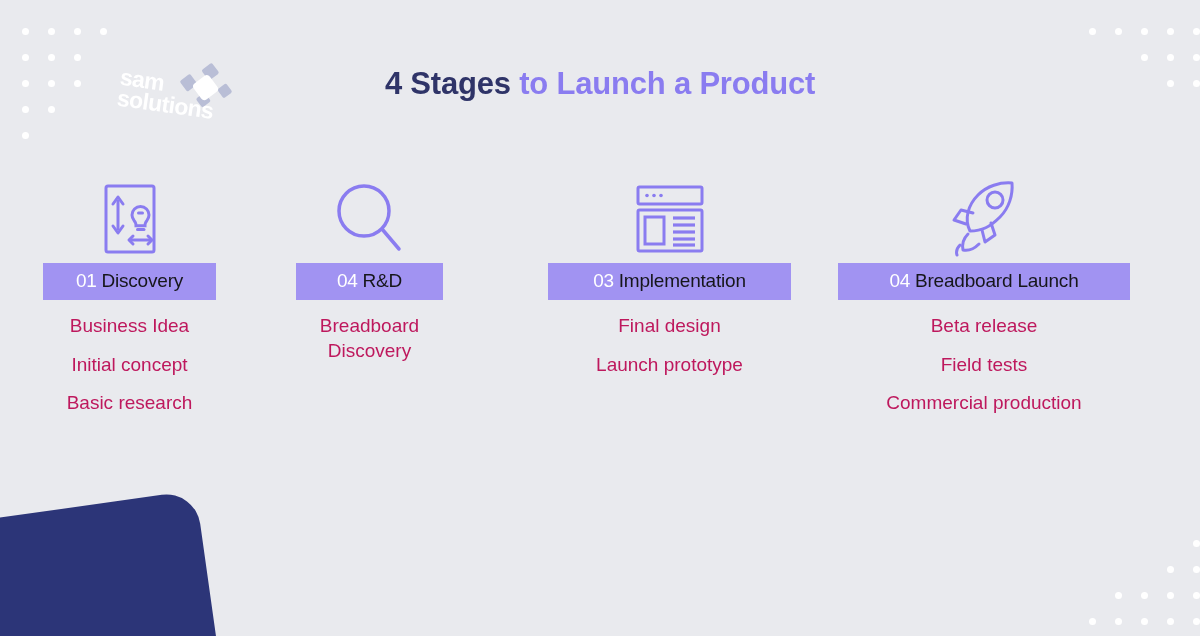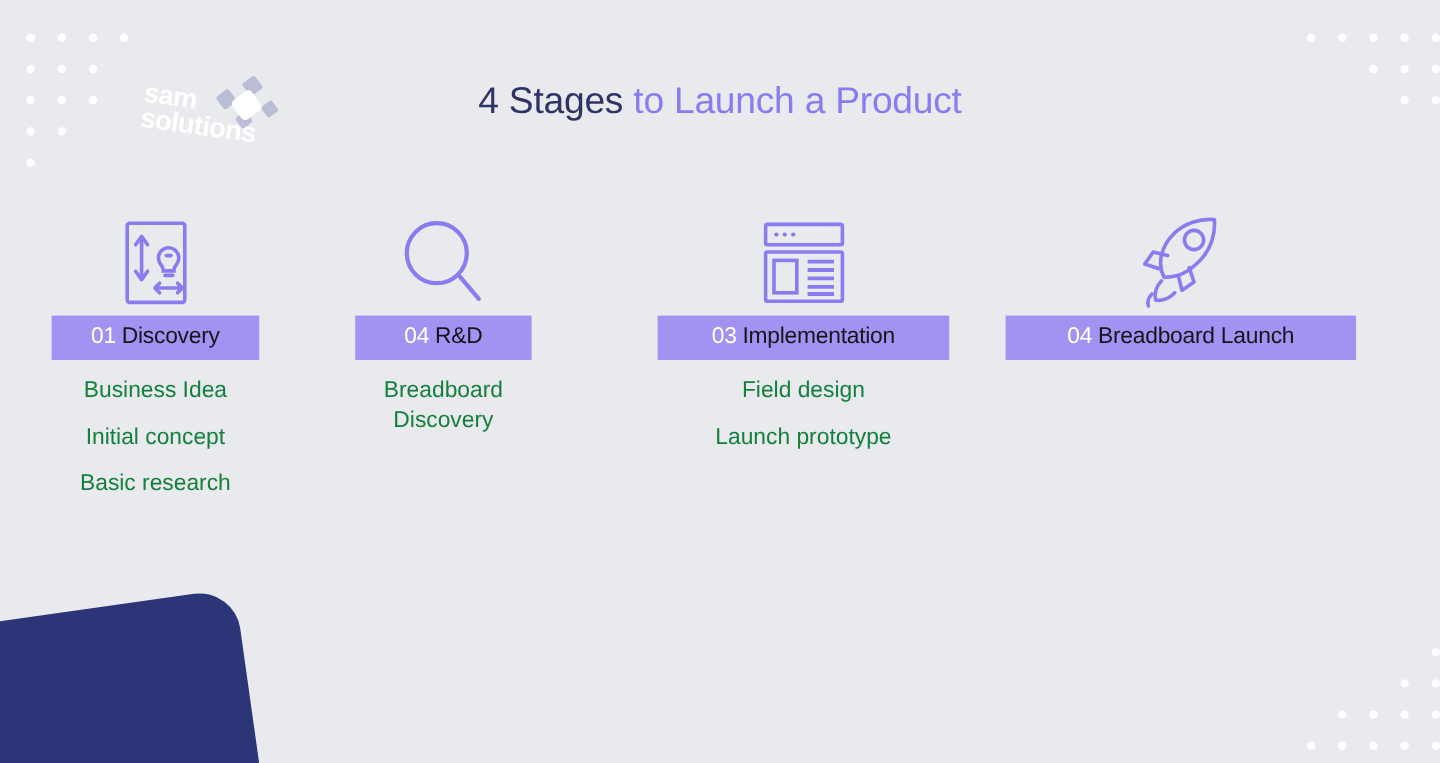--- a/index.html
+++ b/index.html
@@ -22,21 +22,21 @@
   #dots-top-left   { left:22px;  top:28px;  width:110px; height:120px; }
   #dots-top-right  { left:1090px;top:28px;  width:110px; height:120px; }
   #dots-bottom-right{left:1090px;top:540px; width:110px; height:96px; }
 
   
   .title {
     position:absolute;
     left:0; right:0; top:66px;
     text-align:center;
     font-size:31px;
-    font-weight:normal;
+    font-weight:bold;
     letter-spacing:-0.2px;
     z-index:3;
   }
   .title .part-dark   { color:#2f3468; }
   .title .part-accent { color:#8a7cf0; }
 
   
   .stages {
     position:absolute;
     left:0; top:175px;
@@ -66,21 +66,21 @@
     margin-right:5px;
     letter-spacing:-0.3px;
   }
   .stage-band .lbl {
     color:#16161a;
     letter-spacing:-0.2px;
   }
   .stage-items {
     margin-top:14px;
     text-align:center;
-    color:#15803d;
+    color:#be185d;
     font-size:19px;
     line-height:1.30;
   }
   .stage-items .item { margin-bottom:14px; white-space:pre-line; }
   .stage-items .item:last-child { margin-bottom:0; }
 
   
   #stage-1 { left:43px;  width:173px; }
   #stage-2 { left:296px; width:147px; }
   #stage-3 { left:548px; width:243px; }
@@ -230,39 +230,44 @@
         <line x1="40" y1="41" x2="62" y2="41" stroke-width="3.2"></line>
         <line x1="40" y1="48" x2="62" y2="48" stroke-width="3.2"></line>
         <line x1="40" y1="55" x2="62" y2="55" stroke-width="3.2"></line>
         <line x1="40" y1="61" x2="62" y2="61" stroke-width="3.2"></line>
       </svg>
     </div>
     <span class="stage-band">
       <span class="num">03</span><span class="lbl">Implementation</span>
     </span>
     <div class="stage-items">
-      <div class="item">Field design</div>
+      <div class="item">Final design</div>
       <div class="item">Launch prototype</div>
     </div>
   </div>
 
   <div class="stage" id="stage-4">
     <div class="stage-icon">
       <svg width="88" height="84" viewBox="0 0 88 84" fill="none" stroke="#8a7cf0" stroke-width="3" stroke-linecap="round" stroke-linejoin="round">
         <path d="M30 54 C24 42 28 28 38 18 C47 9 60 5 72 6 C73 18 69 31 60 40 C50 50 42 54 30 54 Z"></path>
         <circle cx="55" cy="23" r="8"></circle>
         <path d="M33 36 L21 33 L14 43 L26 47"></path>
         <path d="M42 53 L45 65 L55 58 L51 46"></path>
         <path d="M28 57 C23 62 22 68 23 73 C28 74 34 72 39 67"></path>
         <path d="M20 68 C17 71 16 75 17 78"></path>
       </svg>
     </div>
     <span class="stage-band">
       <span class="num">04</span><span class="lbl">Breadboard Launch</span>
     </span>
+    <div class="stage-items">
+      <div class="item">Beta release</div>
+      <div class="item">Field tests</div>
+      <div class="item">Commercial production</div>
+    </div>
   </div>
 
 </div>
 
 <div id="brand-logo"></div>
 <div id="brand-logo-inner">
   <div class="logo-mark">
     <i style="left:22px; top:0px;  width:13px; height:13px;"></i>
     <i style="left:2px;  top:14px; width:13px; height:13px;"></i>
     <i style="left:40px; top:18px; width:11px; height:11px;"></i>

